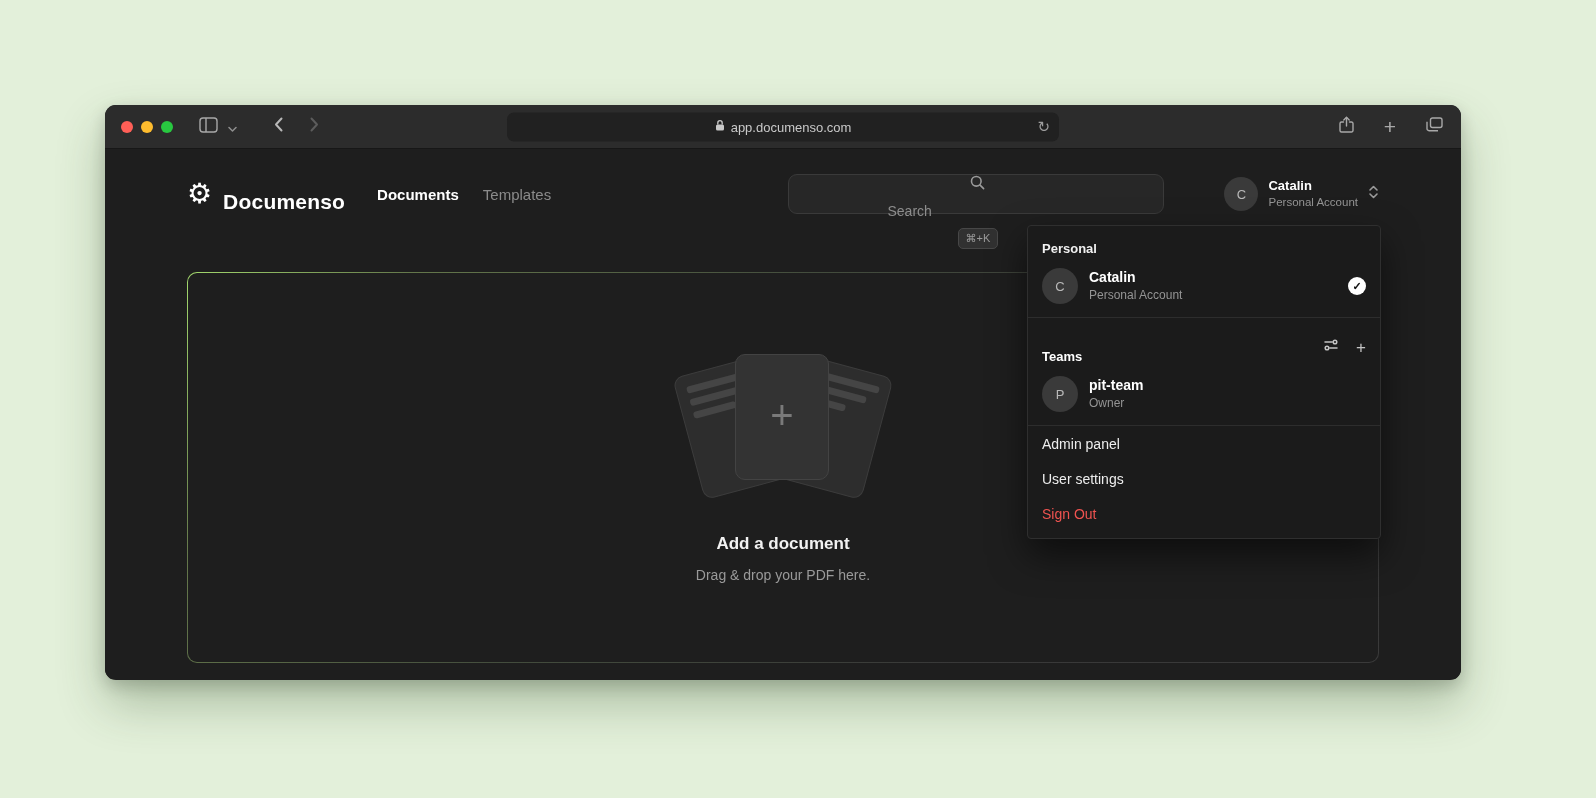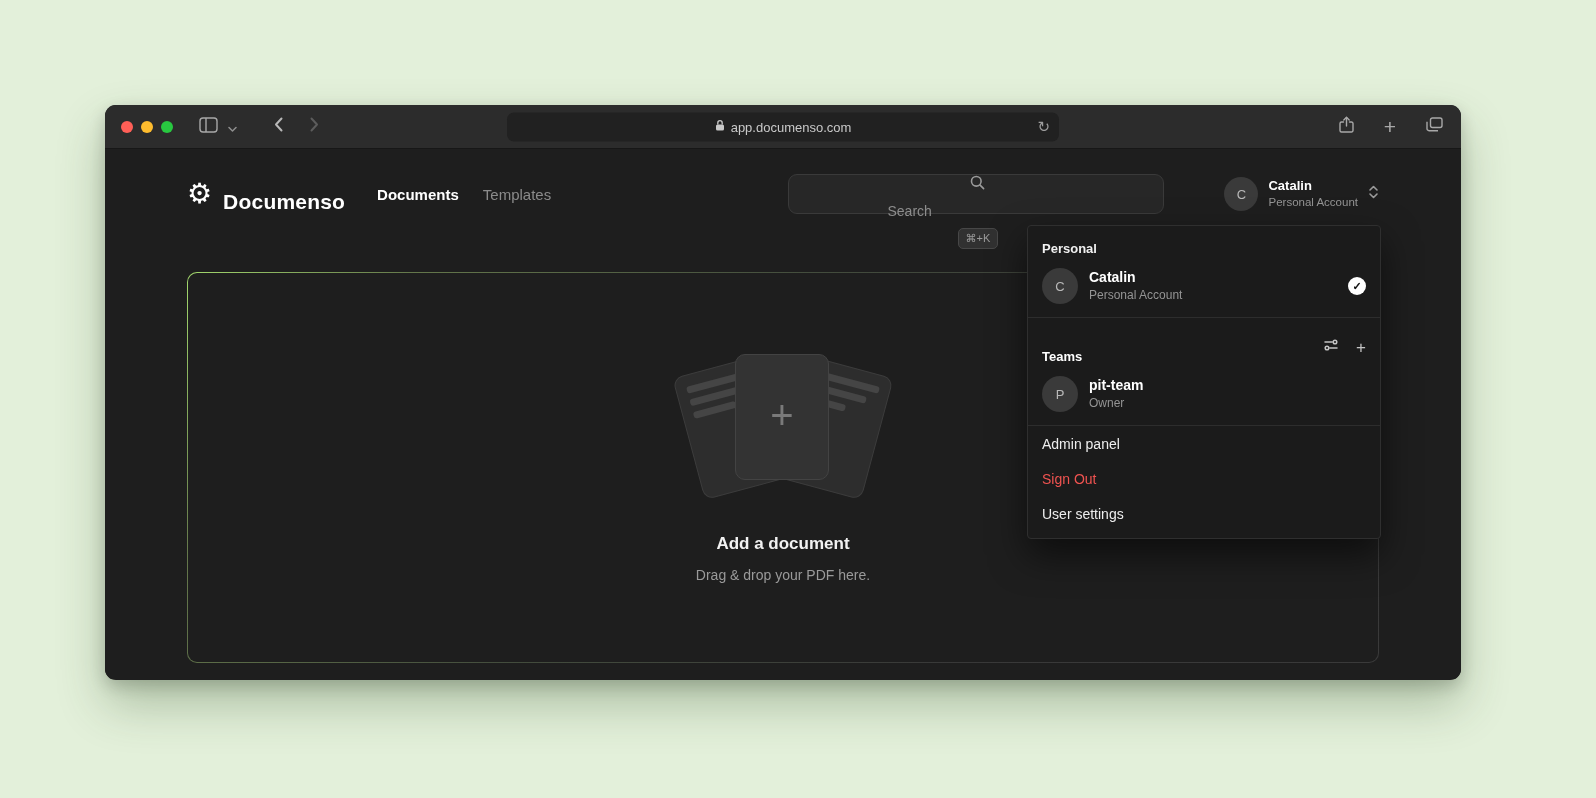--- a/index.html
+++ b/index.html
@@ -301,18 +301,18 @@
         <span class="avatar">P</span>
         <span>
           <div class="row-name">pit-team</div>
           <div class="row-sub">Owner</div>
         </span>
       </div>
 
       <div class="divider"></div>
 
       <div class="menu-item">Admin panel</div>
+      <div class="menu-item">User settings</div>
       <div class="menu-item danger">Sign Out</div>
-      <div class="menu-item">User settings</div>
     </div>
 
   </div>
 </div>
 
 </body></html>

